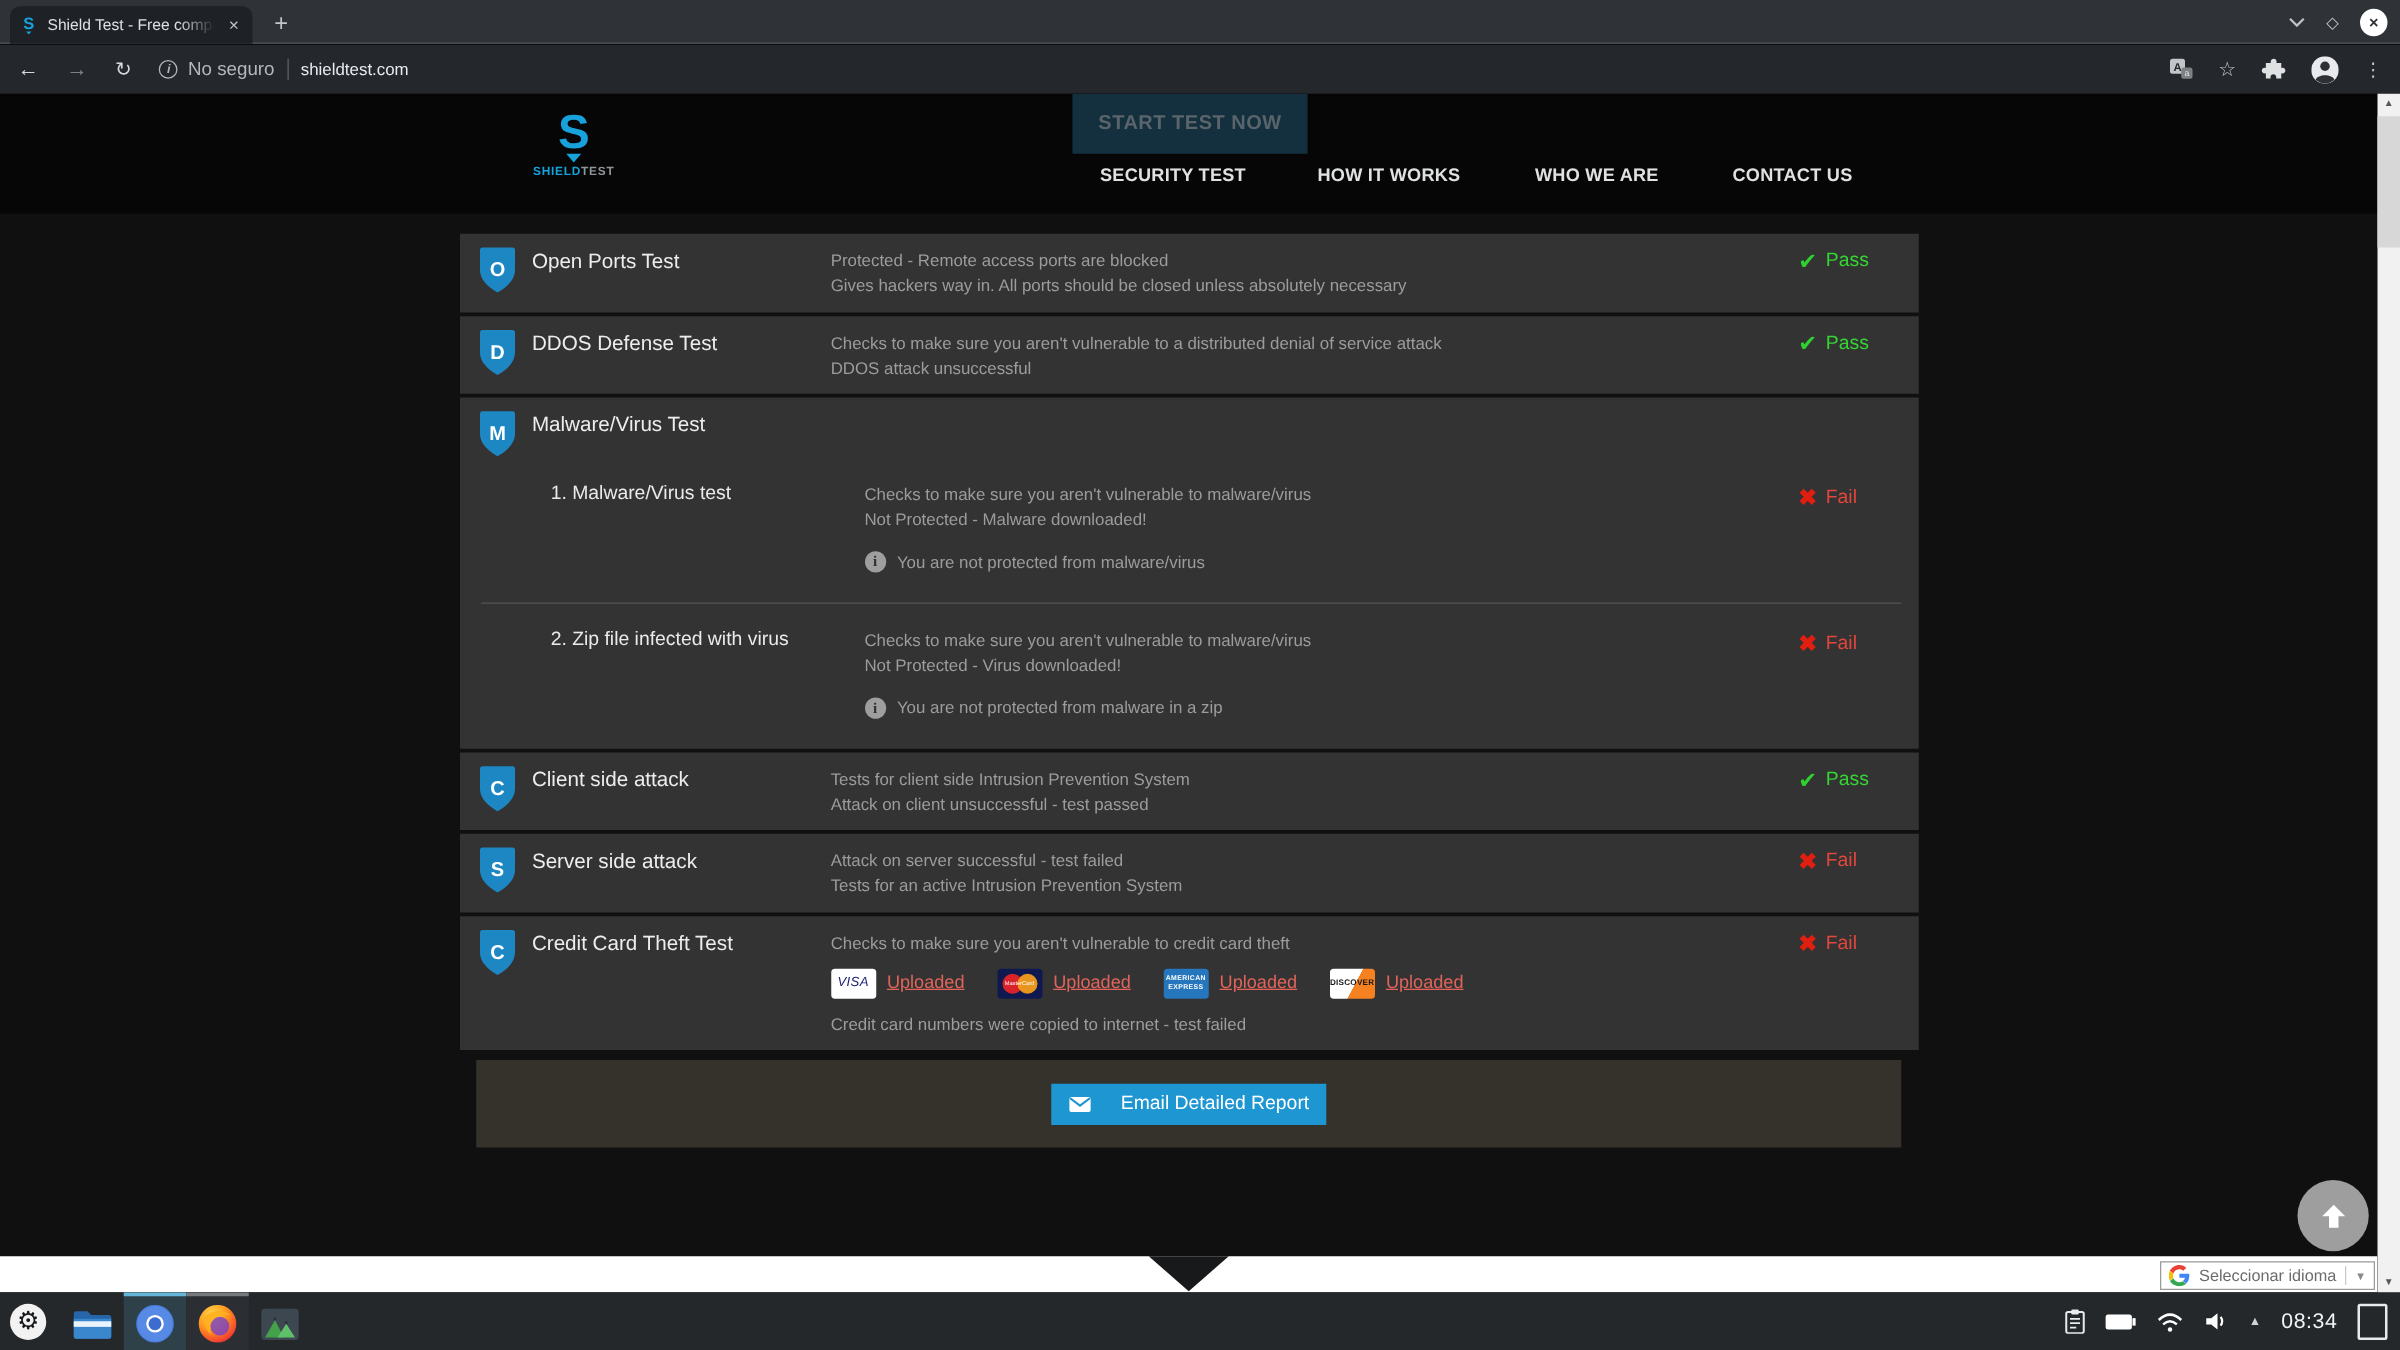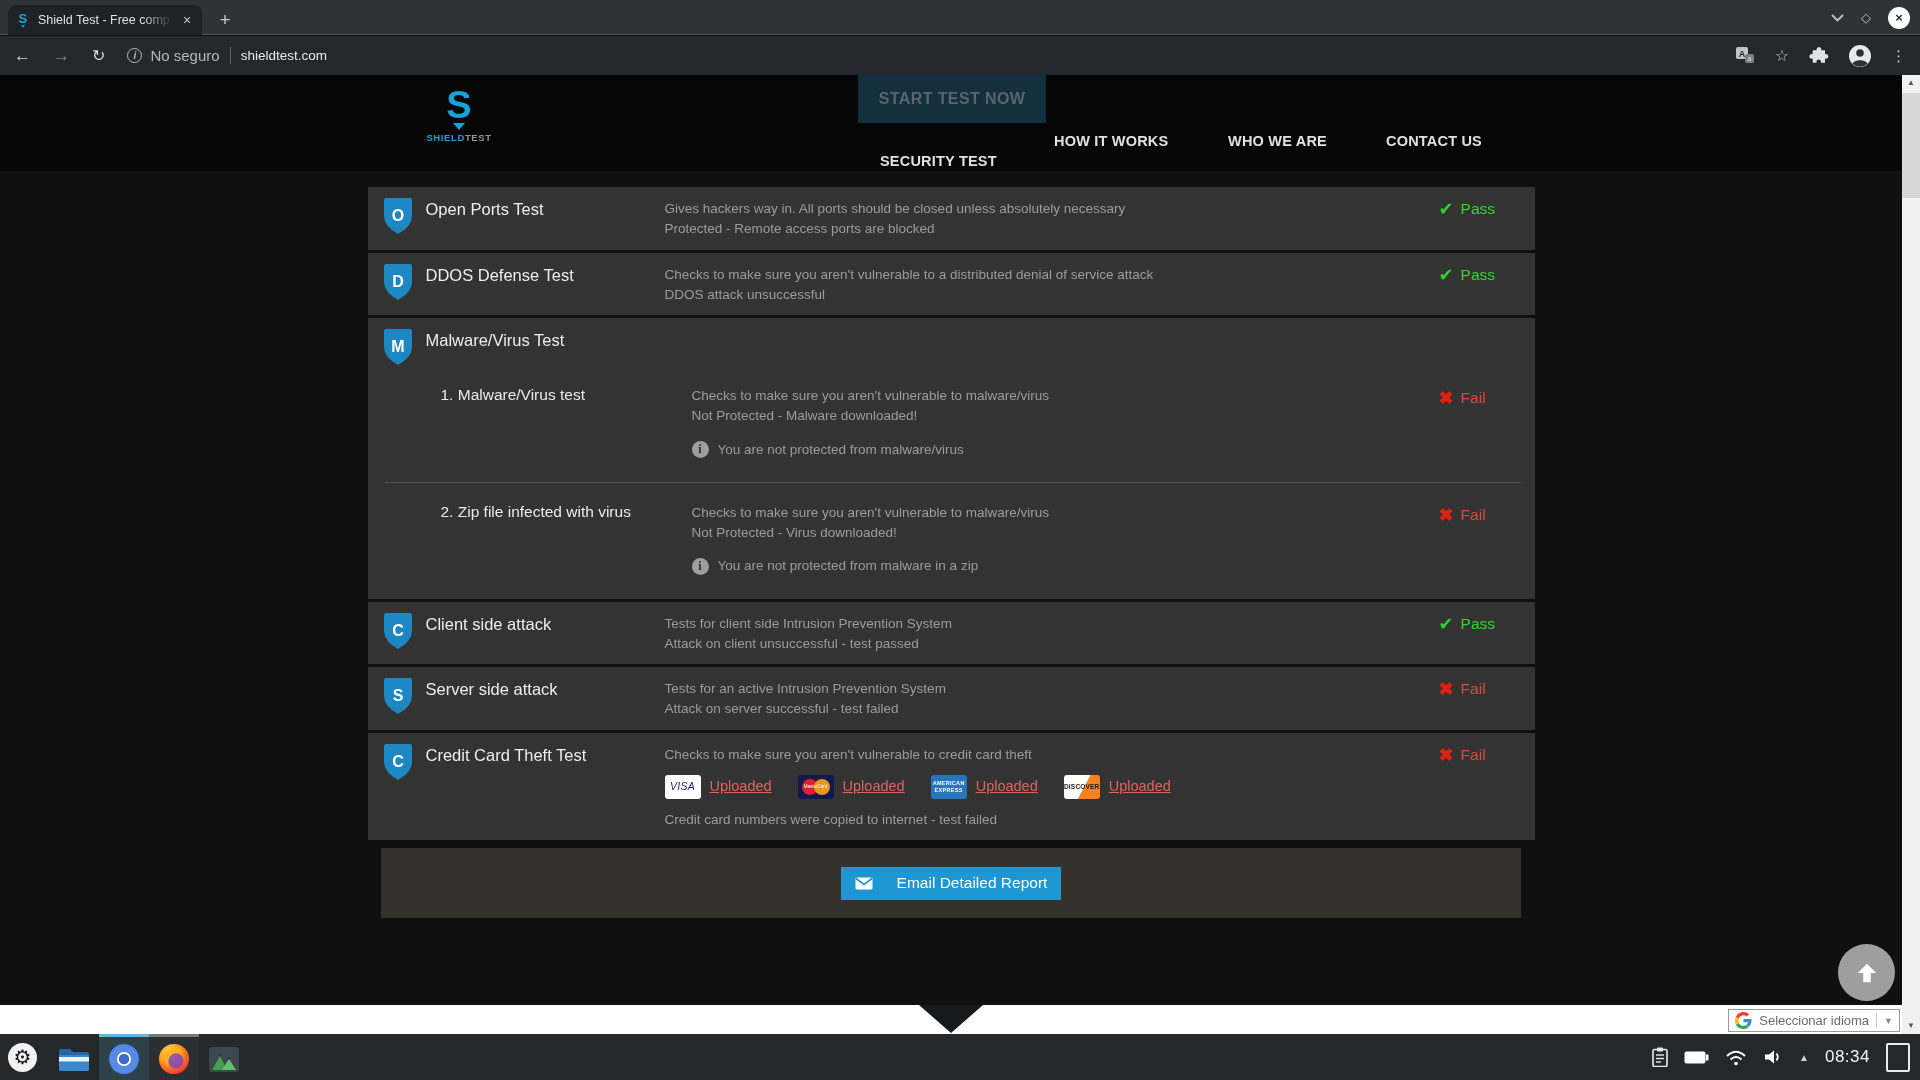--- a/index.html
+++ b/index.html
@@ -48,21 +48,21 @@
   .site-header { position:relative; width:100%; height:96px; background:#060606; }
   .logo { position:absolute; left:424px; top:10px; width:70px; text-align:center; }
   .logo-glyph { display:block; margin:0 auto; }
   .logo-text { font-size:9.5px; font-weight:bold; letter-spacing:.6px; margin-top:1px; }
   .logo-shield { color:#17a2dc; } .logo-test { color:#8f9496; }
   .start-btn { position:absolute; left:858px; top:0; width:188px; height:48px; background:#14303f;
     color:#59646b; font-weight:bold; font-size:16px; letter-spacing:.4px; border:none;
     text-align:center; line-height:48px; }
   .nav-item { position:absolute; top:58px; color:#e0e1e2; font-weight:bold; font-size:14.5px;
     letter-spacing:.2px; }
-  .nav-security { left:880px;margin-top:20px; } .nav-how { left:1054px; } .nav-who { left:1228px; } .nav-contact { left:1386px; }
+  .nav-security { left:880px; } .nav-how { left:1054px; } .nav-who { left:1228px; } .nav-contact { left:1386px; }
 
   .results { width:1167px; margin:16px auto 0; }
   .trow { background:#333333; margin-bottom:3px; display:flex; padding:10px 12px 10px 15px; min-height:58px; }
   .badge { flex:0 0 30px; }
   .tcol { flex:0 0 252px; padding:3px 0 0 13px; color:#ededed; font-size:16.5px; }
   .dcol { flex:1; color:#9c9c9c; font-size:13.5px; line-height:1.5; padding-top:2px; }
   .scol { flex:0 0 84px; padding-top:3px; font-size:15.5px; display:flex; align-items:flex-start; gap:7px; }
   .scol .sticon { font-size:18px; line-height:1; }
   .scol.pass { color:#35d435; } .scol.pass .sticon { color:#2fd12f; }
   .scol.fail { color:#e2463c; } .scol.fail .sticon { color:#e01f10; font-weight:bold; }
@@ -207,22 +207,22 @@
 
     <div class="results">
 
       <div class="trow">
         <svg class="badge" width="30" height="38" viewBox="0 0 30 38">
             <path d="M3 1 H27 Q29 1 29 3 V19 Q29 29 15 37 Q1 29 1 19 V3 Q1 1 3 1 Z" fill="#1d87c4"></path>
             <text x="15" y="24" text-anchor="middle" font-size="16" font-weight="bold" fill="#fff">O</text>
           </svg>
         <div class="tcol">Open Ports Test</div>
         <div class="dcol">
+          <div>Protected - Remote access ports are blocked</div>
           <div>Gives hackers way in. All ports should be closed unless absolutely necessary</div>
-          <div>Protected - Remote access ports are blocked</div>
         </div>
         <div class="scol pass">
             <span class="sticon">✔</span>
             <span>Pass</span>
           </div>
       </div>
 
       <div class="trow">
         <svg class="badge" width="30" height="38" viewBox="0 0 30 38">
             <path d="M3 1 H27 Q29 1 29 3 V19 Q29 29 15 37 Q1 29 1 19 V3 Q1 1 3 1 Z" fill="#1d87c4"></path>
@@ -296,22 +296,22 @@
           </div>
       </div>
 
       <div class="trow">
         <svg class="badge" width="30" height="38" viewBox="0 0 30 38">
             <path d="M3 1 H27 Q29 1 29 3 V19 Q29 29 15 37 Q1 29 1 19 V3 Q1 1 3 1 Z" fill="#1d87c4"></path>
             <text x="15" y="24" text-anchor="middle" font-size="16" font-weight="bold" fill="#fff">S</text>
           </svg>
         <div class="tcol">Server side attack</div>
         <div class="dcol">
+          <div>Attack on server successful - test failed</div>
           <div>Tests for an active Intrusion Prevention System</div>
-          <div>Attack on server successful - test failed</div>
         </div>
         <div class="scol fail">
             <span class="sticon">✖</span>
             <span>Fail</span>
           </div>
       </div>
 
       <div class="trow">
         <svg class="badge" width="30" height="38" viewBox="0 0 30 38">
             <path d="M3 1 H27 Q29 1 29 3 V19 Q29 29 15 37 Q1 29 1 19 V3 Q1 1 3 1 Z" fill="#1d87c4"></path>

